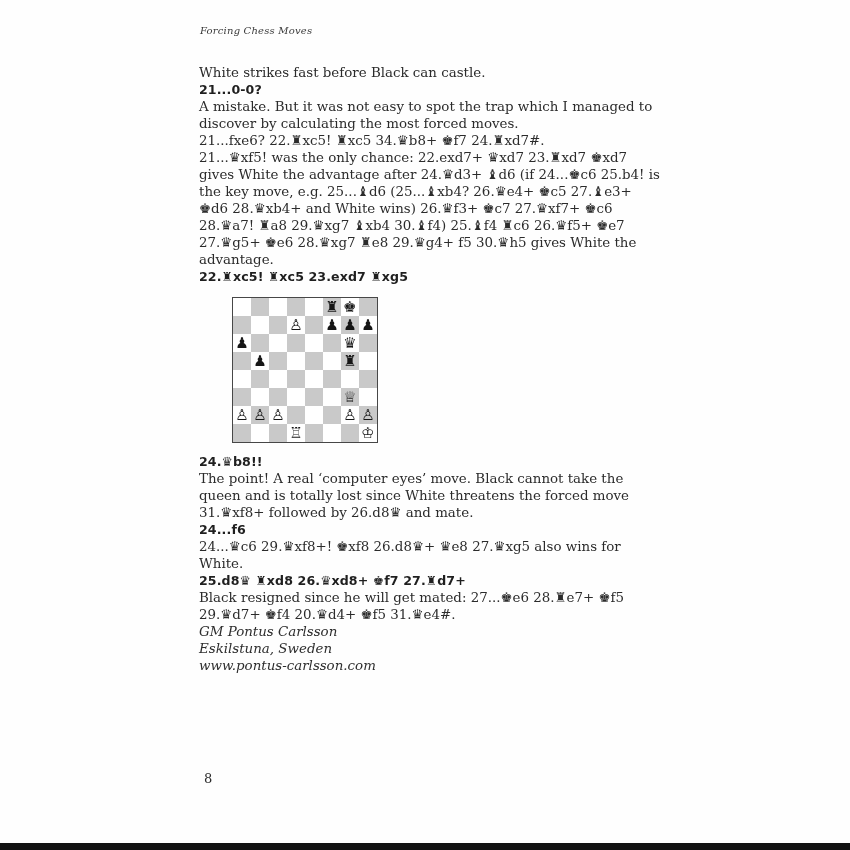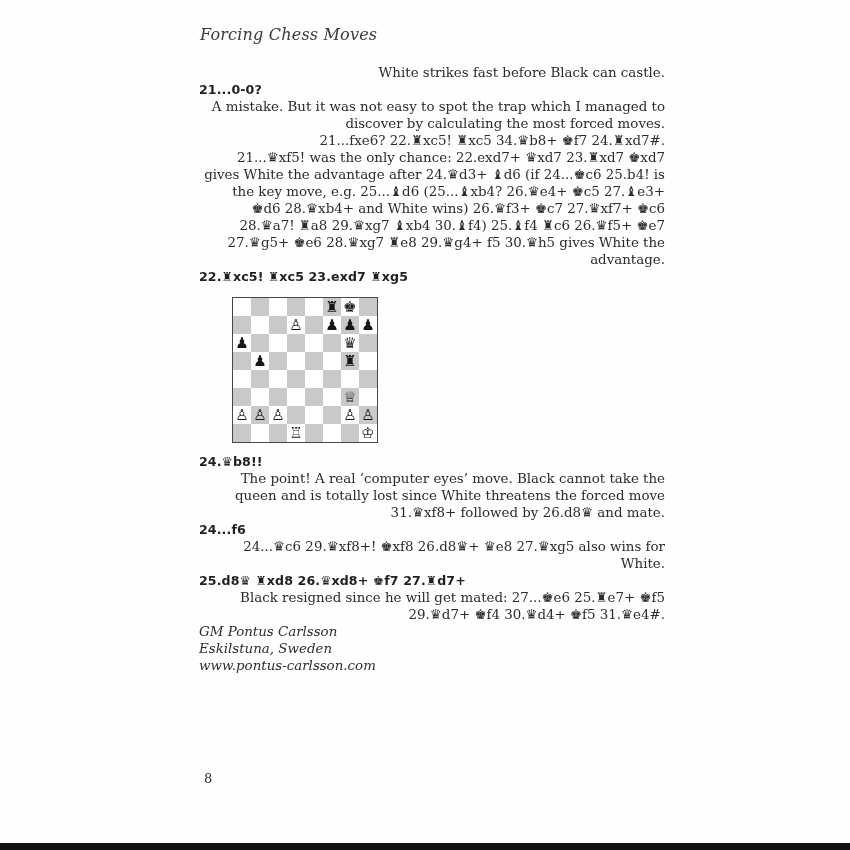--- a/index.html
+++ b/index.html
@@ -15,36 +15,36 @@
     overflow: hidden;
     font-family: "DejaVu Serif", serif;
     color: #2b2b2b;
   }
   .running-head {
     position: absolute;
     left: 200px;
     top: 25px;
     font-family: "DejaVu Serif", serif;
     font-style: italic;
-    font-size: 16px;
+    font-size: 10px;
     color: #3a3a3a;
     letter-spacing: 0.2px;
   }
   .content {
     position: absolute;
     left: 199px;
     top: 64px;
     width: 466px;
   }
   .para {
     font-family: "DejaVu Serif", serif;
     font-size: 13.4px;
     line-height: 17px;
     color: #2b2b2b;
-    text-align: right;
+    text-align: left;
   }
   .moveline {
     font-family: "DejaVu Sans", sans-serif;
     font-weight: bold;
     font-size: 12.6px;
     line-height: 17px;
     color: #1f1f1f;
     letter-spacing: 0.1px;
   }
   .diagram-wrap {
@@ -174,21 +174,21 @@
           <div class="sq" style="background: rgb(201, 201, 201);"></div>
           <div class="sq" style="background: rgb(255, 255, 255);"><span>♔</span></div>
         </div>
     </div>
 
     <div class="moveline">24.♛b8!!</div>
     <div class="para">The point! A real ‘computer eyes’ move. Black cannot take the queen and is totally lost since White threatens the forced move 31.♛xf8+ followed by 26.d8♛ and mate.</div>
     <div class="moveline">24...f6</div>
     <div class="para">24...♛c6 29.♛xf8+! ♚xf8 26.d8♛+ ♛e8 27.♛xg5 also wins for White.</div>
     <div class="moveline">25.d8♛ ♜xd8 26.♛xd8+ ♚f7 27.♜d7+</div>
-    <div class="para">Black resigned since he will get mated: 27...♚e6 25.♜e7+ ♚f5 29.♛d7+ ♚f4 30.♛d4+ ♚f5 31.♛e4#.</div>
+    <div class="para">Black resigned since he will get mated: 27...♚e6 28.♜e7+ ♚f5 29.♛d7+ ♚f4 20.♛d4+ ♚f5 31.♛e4#.</div>
 
     <div class="footer-block">
       <div>GM Pontus Carlsson</div>
       <div>Eskilstuna, Sweden</div>
       <div>www.pontus-carlsson.com</div>
     </div>
   </div>
 
   <div class="page-number">8</div>
 

